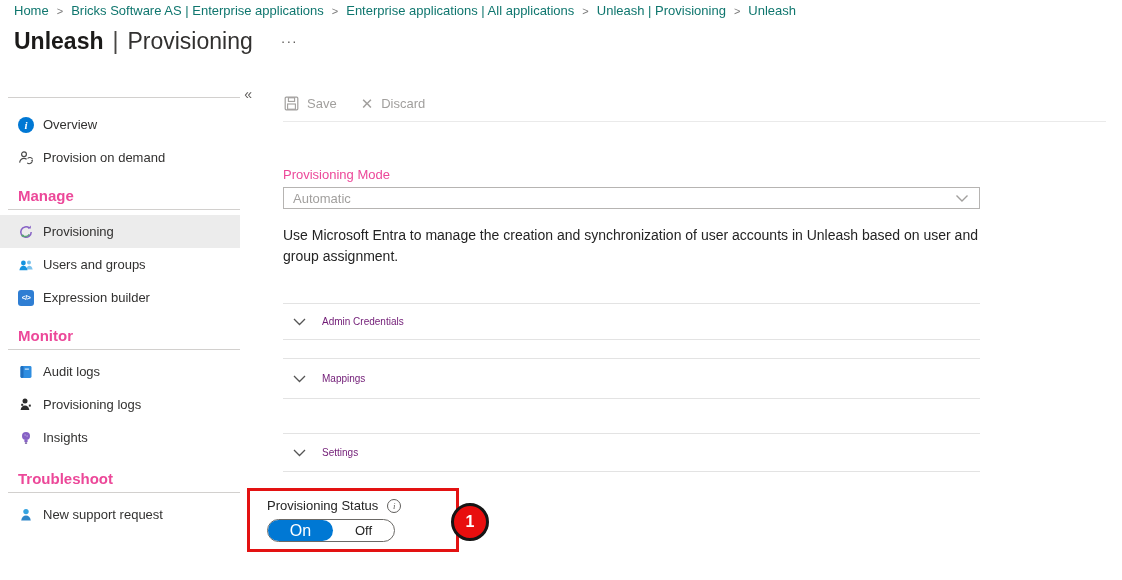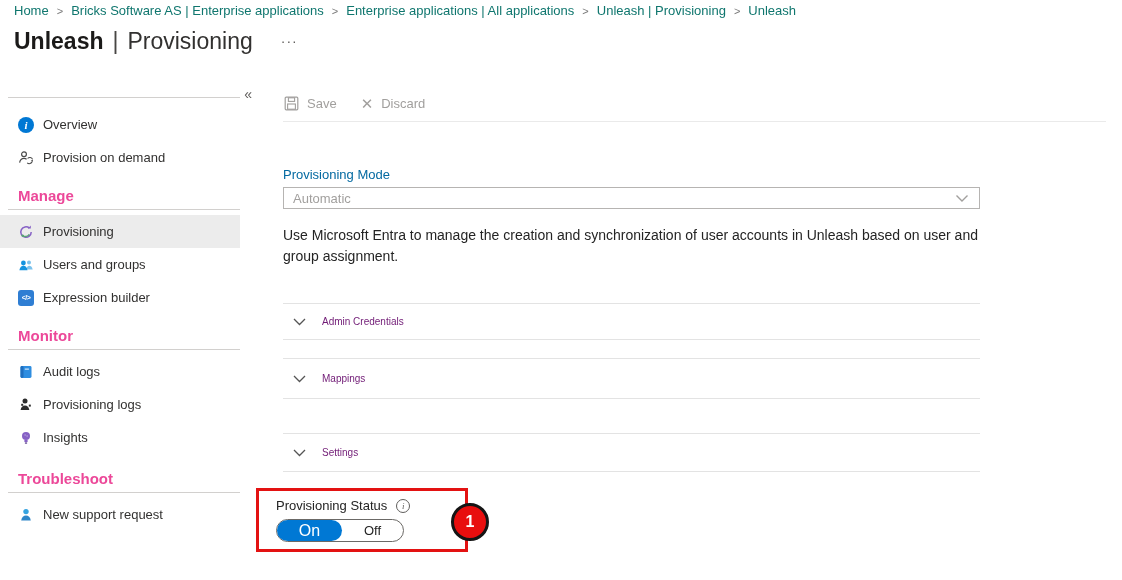--- a/index.html
+++ b/index.html
@@ -33,30 +33,30 @@
   .info-badge { border-radius:50%; background:#0078d4; color:#fff; font-size:11px; font-weight:700; font-family:"Liberation Serif", serif; font-style:italic; }
   .code-badge { border-radius:3px; background:#2f7ed3; color:#fff; font-size:7px; font-weight:700; letter-spacing:-0.5px; }
   
   .main { position:absolute; top:85px; left:283px; width:823px; }
   .toolbar { height:37px; display:flex; align-items:center; border-bottom:1px solid #eaeaea; color:#a19f9d; font-size:13px; }
   .tb-btn { display:flex; align-items:center; cursor:default; }
   .tb-btn + .tb-btn { margin-left:24px; }
   .tb-btn .tlbl { margin-left:8px; }
   .tb-x { font-size:15px; line-height:1; }
   .content { width:697px; }
-  .field-label { margin-top:45px; font-size:13px; color:#0369a1; }
+  .field-label { margin-top:45px; font-size:13px; color:#ec4899; }
   .dropdown { margin-top:5px; height:22px; border:1px solid #b6b4b2; background:#fff; display:flex; align-items:center; justify-content:space-between; padding:0 9px; font-size:13px; color:#a19f9d; cursor:default; }
   .desc { margin-top:16px; font-size:14px; line-height:21px; color:#242424; }
   .section { display:flex; align-items:center; padding-left:8px; font-size:10px; color:#701a75; border-top:1px solid #e3e3e3; border-bottom:1px solid #e3e3e3; cursor:pointer; }
   .section .slbl { margin-left:15px; }
   .sec-1 { margin-top:36px; height:37px; }
   .sec-2 { margin-top:18px; height:41px; }
   .sec-3 { margin-top:34px; height:39px; }
   
-  .status-box { position:absolute; left:256px; top:488px; width:212px; height:64px; border:3px solid #e31212; }
+  .status-box { position:absolute; left:247px; top:488px; width:212px; height:64px; border:3px solid #e31212; }
   .status-inner { padding-left:17px; }
   .status-label-row { margin-top:7px; display:flex; align-items:center; font-size:13px; color:#242424; }
   .status-info { margin-left:9px; width:14px; height:14px; border:1px solid #605e5c; border-radius:50%; color:#605e5c; font-size:9px; display:flex; align-items:center; justify-content:center; font-family:"Liberation Serif", serif; font-style:italic; cursor:pointer; }
   .toggle { margin-top:6px; width:128px; height:23px; border:1px solid #6b6966; border-radius:12px; display:flex; align-items:center; background:#fff; }
   .toggle-on { width:65px; height:21px; border-radius:11px; background:#0078d4; color:#fff; font-size:16px; display:flex; align-items:center; justify-content:center; cursor:pointer; }
   .toggle-off { flex:1; font-size:13px; color:#242424; display:flex; align-items:center; justify-content:center; cursor:pointer; }
   .step-badge { position:absolute; left:451px; top:503px; width:38px; height:38px; border-radius:50%; background:#e80e0e; border:3px solid #151515; color:#fff; font-size:16px; font-weight:700; display:flex; align-items:center; justify-content:center; }
 </style>
 </head>
 <body>

